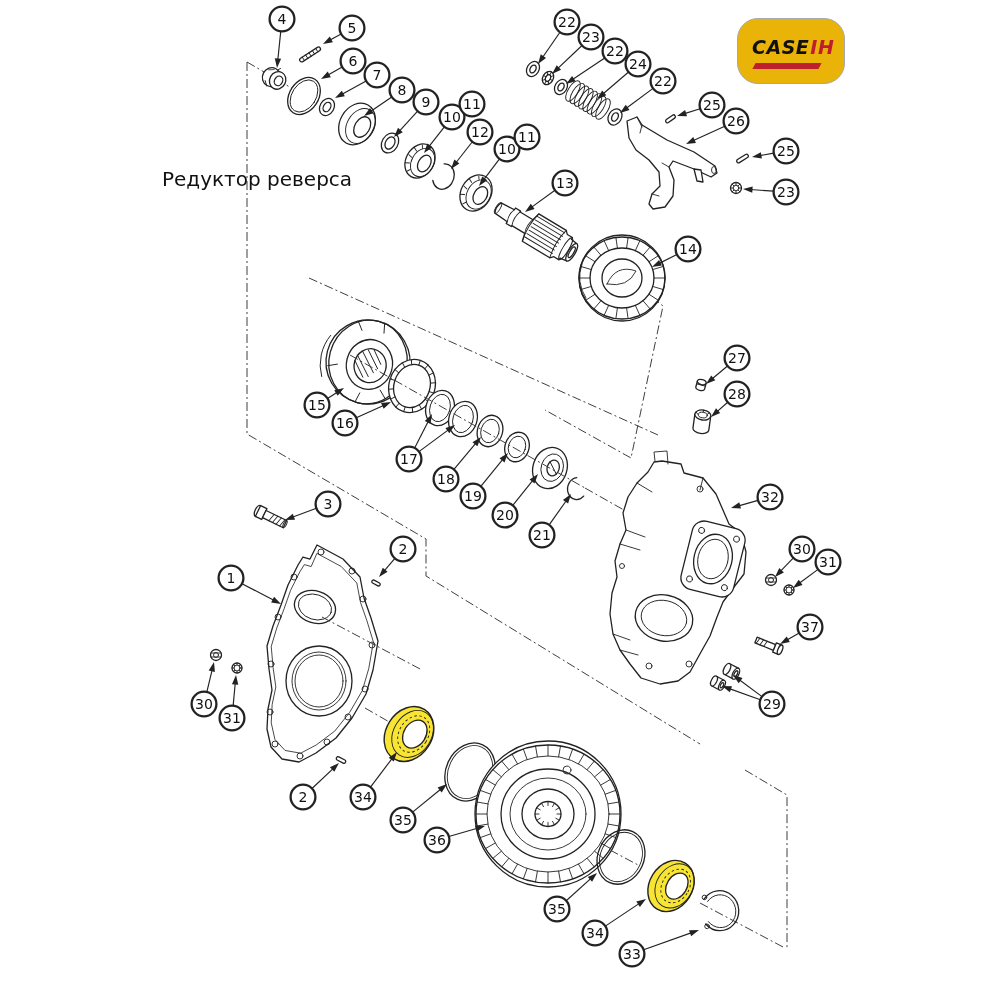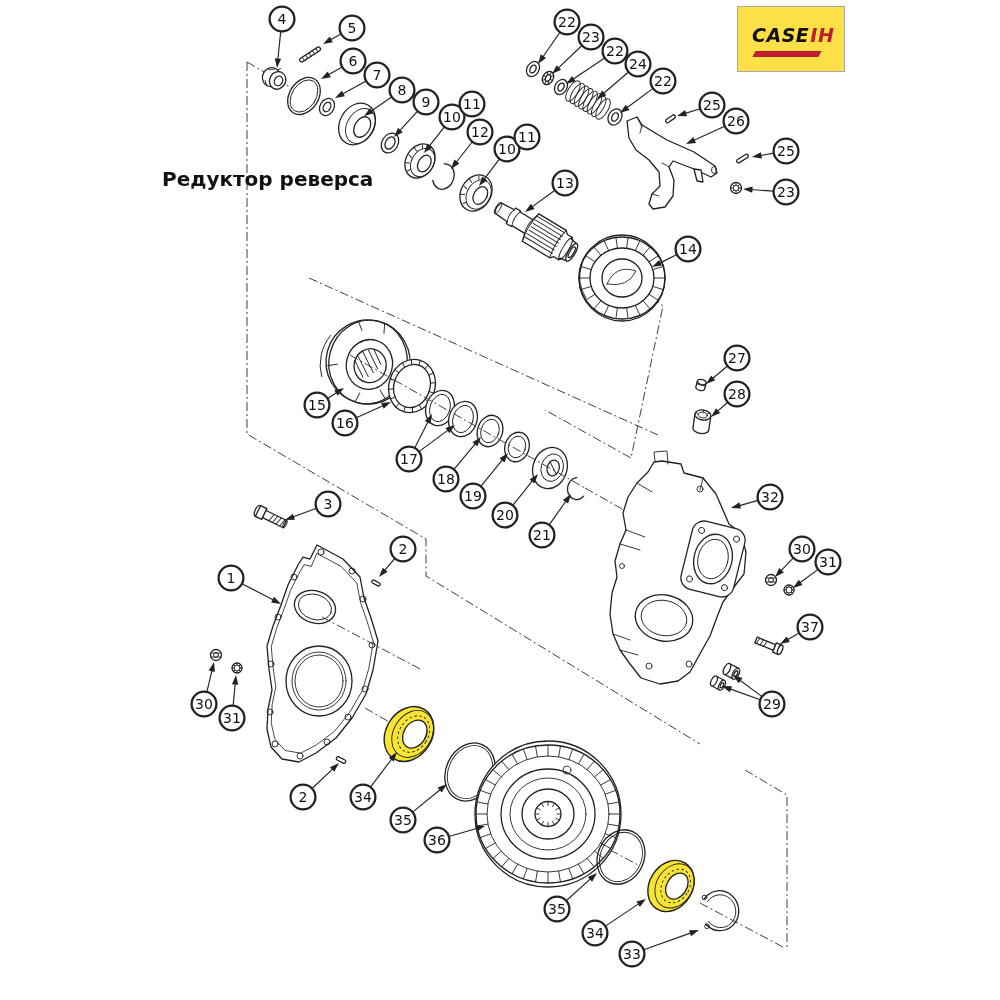--- a/index.html
+++ b/index.html
@@ -9,24 +9,24 @@
   .ln{fill:none;stroke:#222;stroke-width:1.3;stroke-linejoin:round;stroke-linecap:round;}
   .lnf{fill:#fff;stroke:#222;stroke-width:1.3;stroke-linejoin:round;stroke-linecap:round;}
   .thin{stroke-width:0.9;}
   .dash{fill:none;stroke:#3f3f3f;stroke-width:1;stroke-dasharray:9 3 2 3;}
   .yel{fill:var(--yel,#F7E433);stroke:#222;stroke-width:1.4;}
   .dot{fill:none;stroke:#222;stroke-width:0.9;stroke-dasharray:2.5 2.5;}
   .leader{stroke:#222;stroke-width:1.15;fill:none;}
   .arrow{fill:#222;stroke:none;}
   .callout-circle{fill:#fff;stroke:#222;stroke-width:2.3;}
   .callout-num{font:400 14px "DejaVu Sans",sans-serif;text-anchor:middle;fill:#111;}
-  .title{position:absolute;left:162px;top:166px;font-size:20px;font-weight:bold;
+  .title{position:absolute;left:162px;top:166px;font-size:20px;font-weight:normal;
          color:#111;line-height:27px;white-space:nowrap;}
-  .logo{position:absolute;left:737px;top:6px;width:108px;height:66px;background:#fde047;
-        border:1.5px solid #a8a8a8;border-radius:0;box-sizing:border-box;}
+  .logo{position:absolute;left:737px;top:18px;width:108px;height:66px;background:#eab308;
+        border:1.5px solid #a8a8a8;border-radius:21px;box-sizing:border-box;}
   .logo-text{position:absolute;left:14px;top:17px;font-style:italic;font-weight:800;
              font-size:19px;letter-spacing:0.5px;color:#111;font-family:"DejaVu Sans",sans-serif;}
   .logo-text .ih{color:var(--red,#BE1E2D);margin-left:1px;}
   .logo-bar{position:absolute;left:16px;top:44px;width:66px;height:6px;
             background:var(--red,#BE1E2D);transform:skewX(-28deg);}
 </style>
 </head>
 <body>
 
 <div class="page">

